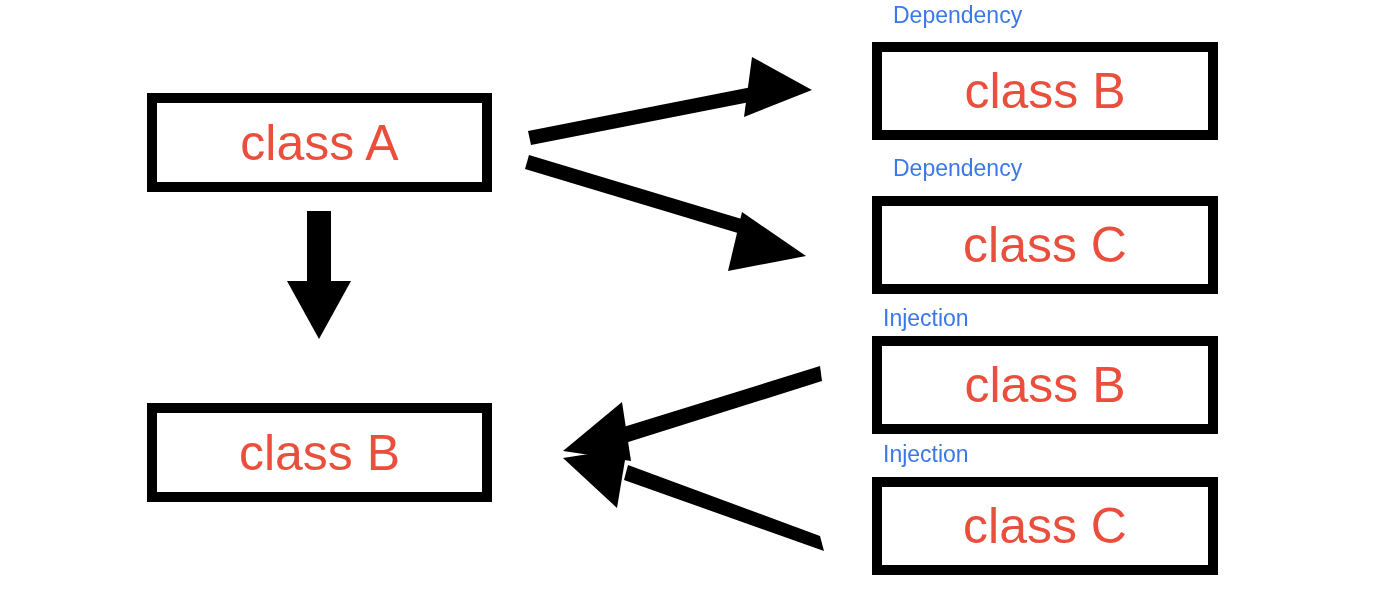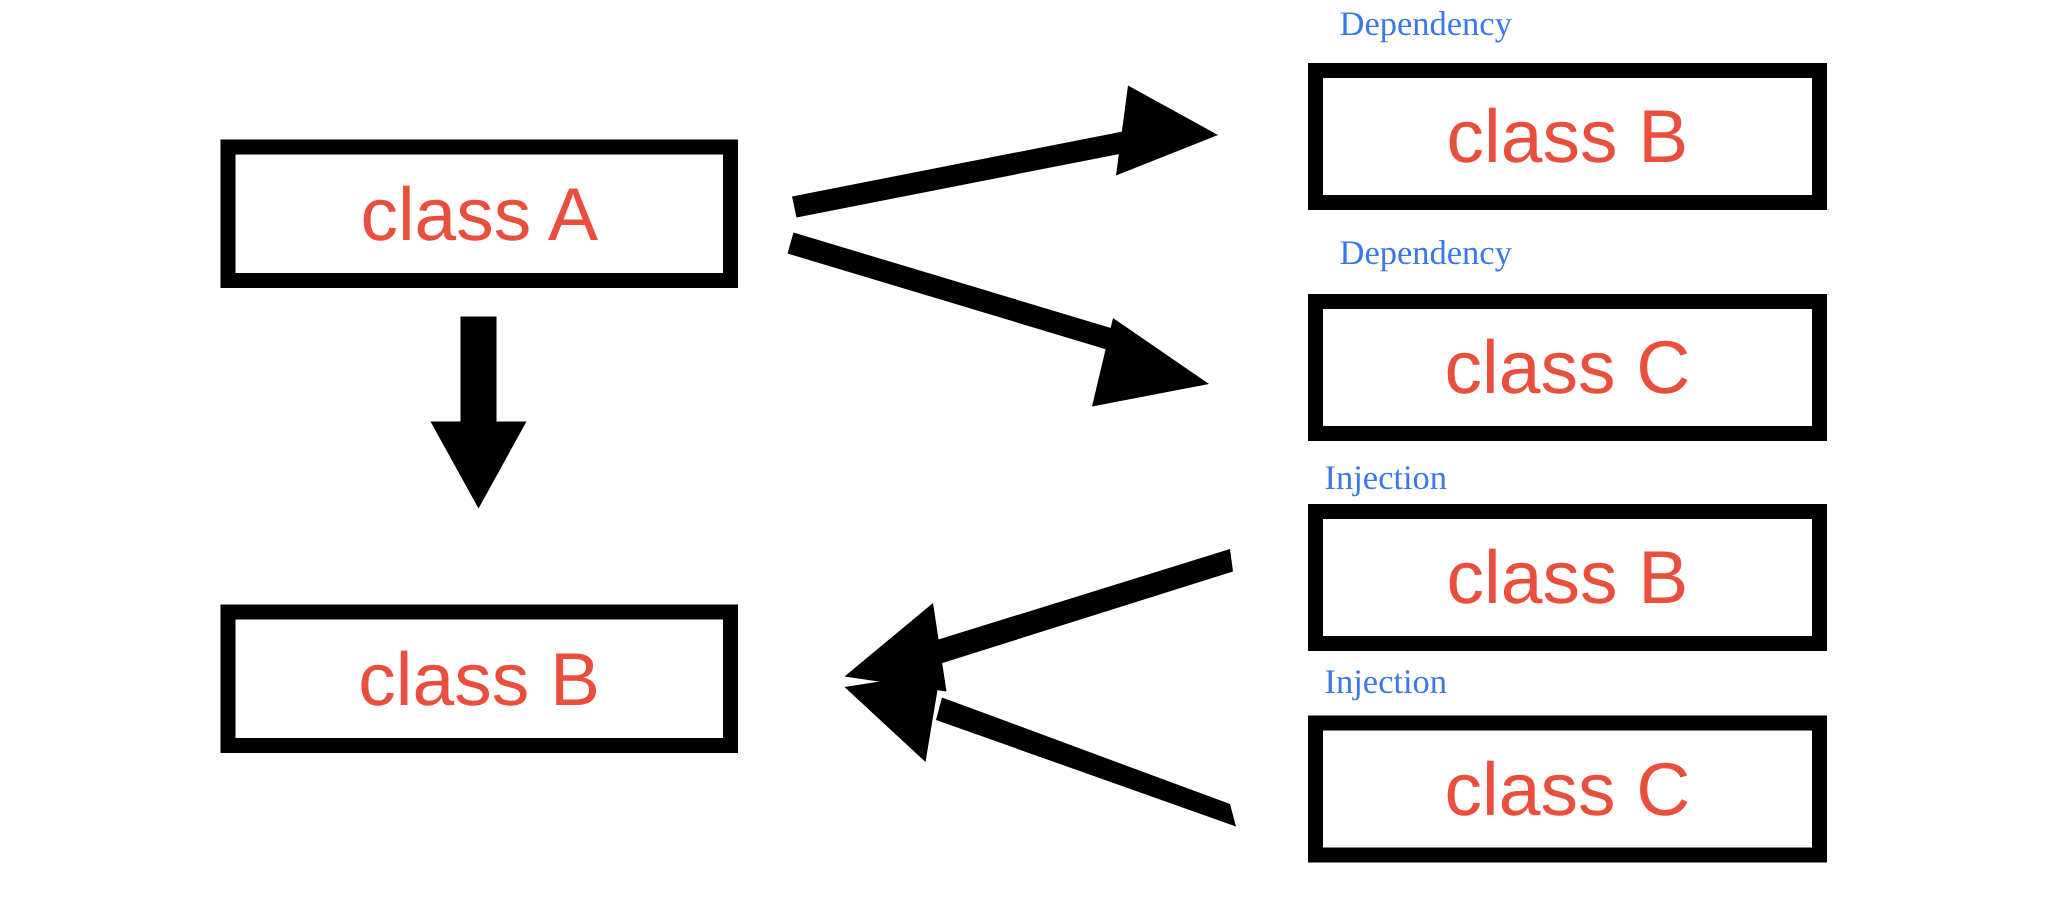--- a/index.html
+++ b/index.html
@@ -31,21 +31,21 @@
     font-family: "Liberation Sans", sans-serif;
     font-size: 50px;
     line-height: 1;
     letter-spacing: 0px;
     white-space: nowrap;
     font-weight: 400;
   }
   .rel-label {
     position: absolute;
     color: #3b78e7;
-    font-family: Liberation Serif, serif;
+    font-family: Liberation Sans, sans-serif;
     font-size: 23px;
     line-height: 1;
     white-space: nowrap;
     font-weight: 400;
   }
   #arrows {
     position: absolute;
     left: 0;
     top: 0;
     width: 1380px;

